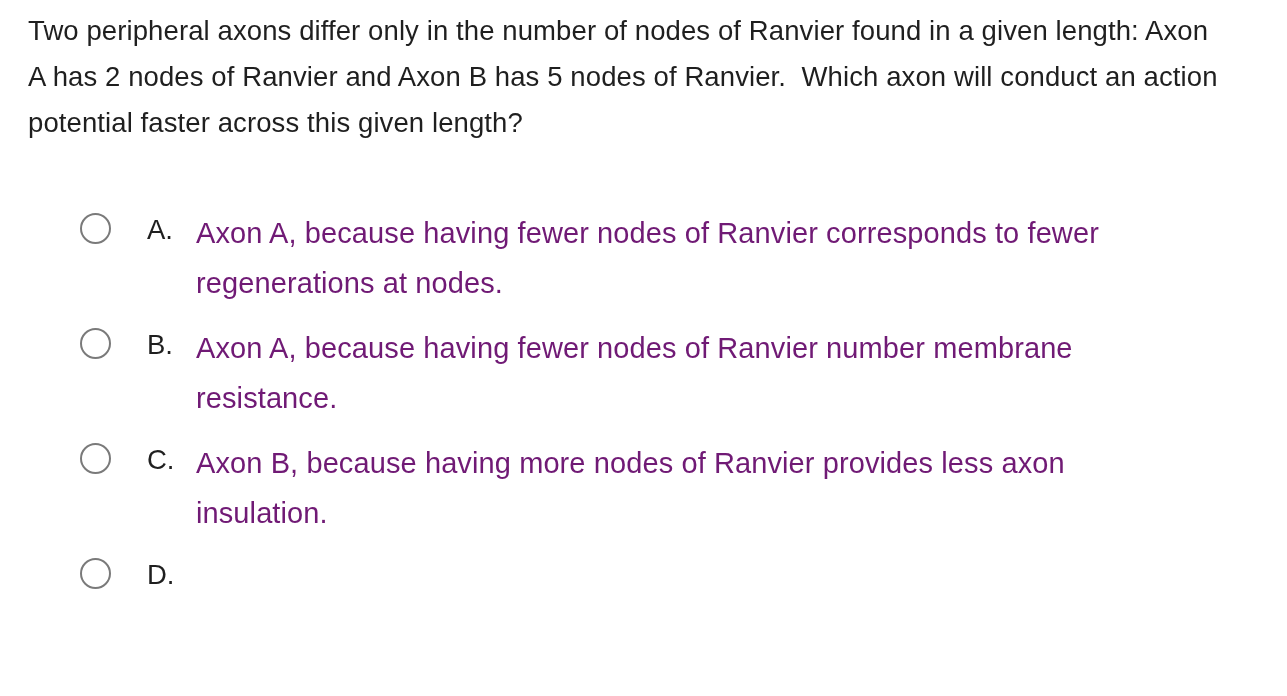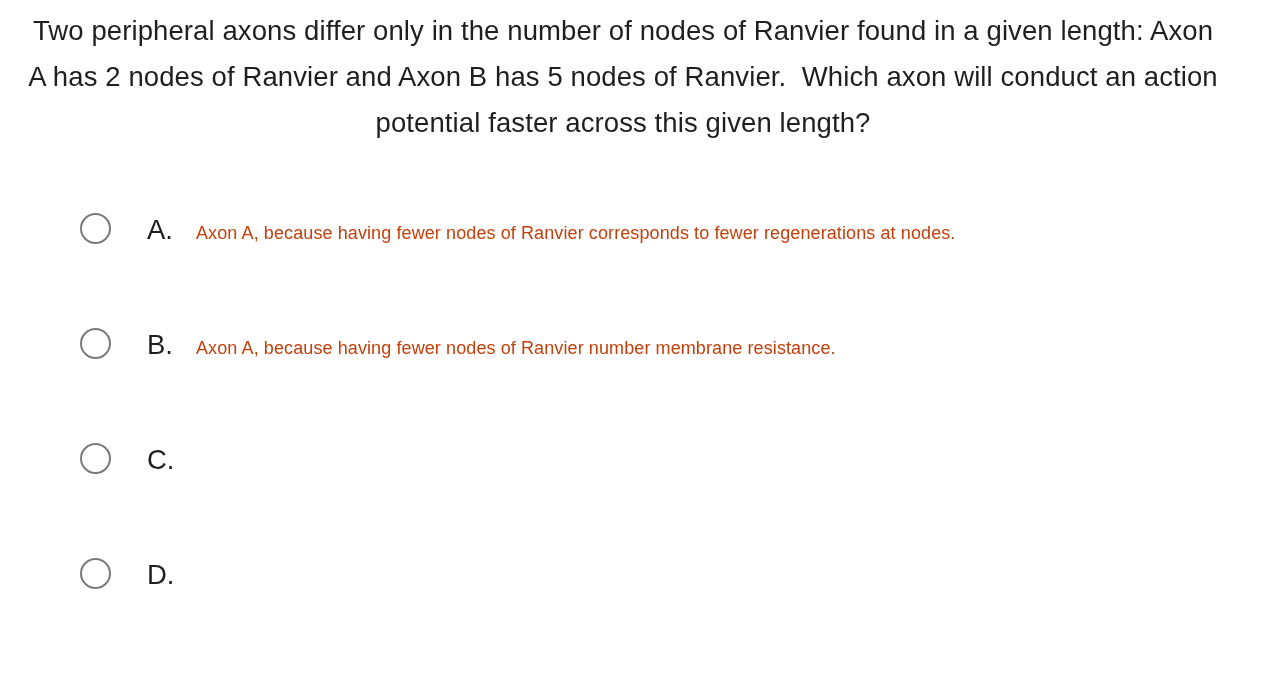--- a/index.html
+++ b/index.html
@@ -29,21 +29,20 @@
   .question-stem {
     position: absolute;
     left: 28px;
     top: 8px;
     width: 1190px;
     font-size: 27.5px;
     line-height: 46px;
     letter-spacing: 0.1px;
     color: #1f1f1f;
     white-space: pre-wrap;
-    text-align: center;
   }
 
   
   .options {
     position: absolute;
     left: 0;
     top: 196px;
     width: 1287px;
   }
 
@@ -74,24 +73,24 @@
     font-size: 27.5px;
     line-height: 44px;
     color: #1f1f1f;
   }
 
   .option-text {
     position: absolute;
     left: 196px;
     top: 12px;
     width: 1002px;
-    font-size: 18px;
+    font-size: 29px;
     line-height: 50px;
     letter-spacing: 0.1px;
-    color: #c2410c;
+    color: #701a75;
   }
 </style>
 </head>
 <body>
 
 <div class="page">
 
   <div class="question-stem">Two peripheral axons differ only in the number of nodes of Ranvier found in a given length: Axon A has 2 nodes of Ranvier and Axon B has 5 nodes of Ranvier.  Which axon will conduct an action potential faster across this given length?</div>
 
   <div class="options">
@@ -104,20 +103,21 @@
 
     <div class="option-row">
       <span class="radio-button"></span>
       <span class="option-letter">B.</span>
       <span class="option-text">Axon A, because having fewer nodes of Ranvier number membrane resistance.</span>
     </div>
 
     <div class="option-row">
       <span class="radio-button"></span>
       <span class="option-letter">C.</span>
+      <span class="option-text">Axon B, because having more nodes of Ranvier provides less axon insulation.</span>
     </div>
 
     <div class="option-row">
       <span class="radio-button"></span>
       <span class="option-letter">D.</span>
     </div>
 
   </div>
 </div>
 

